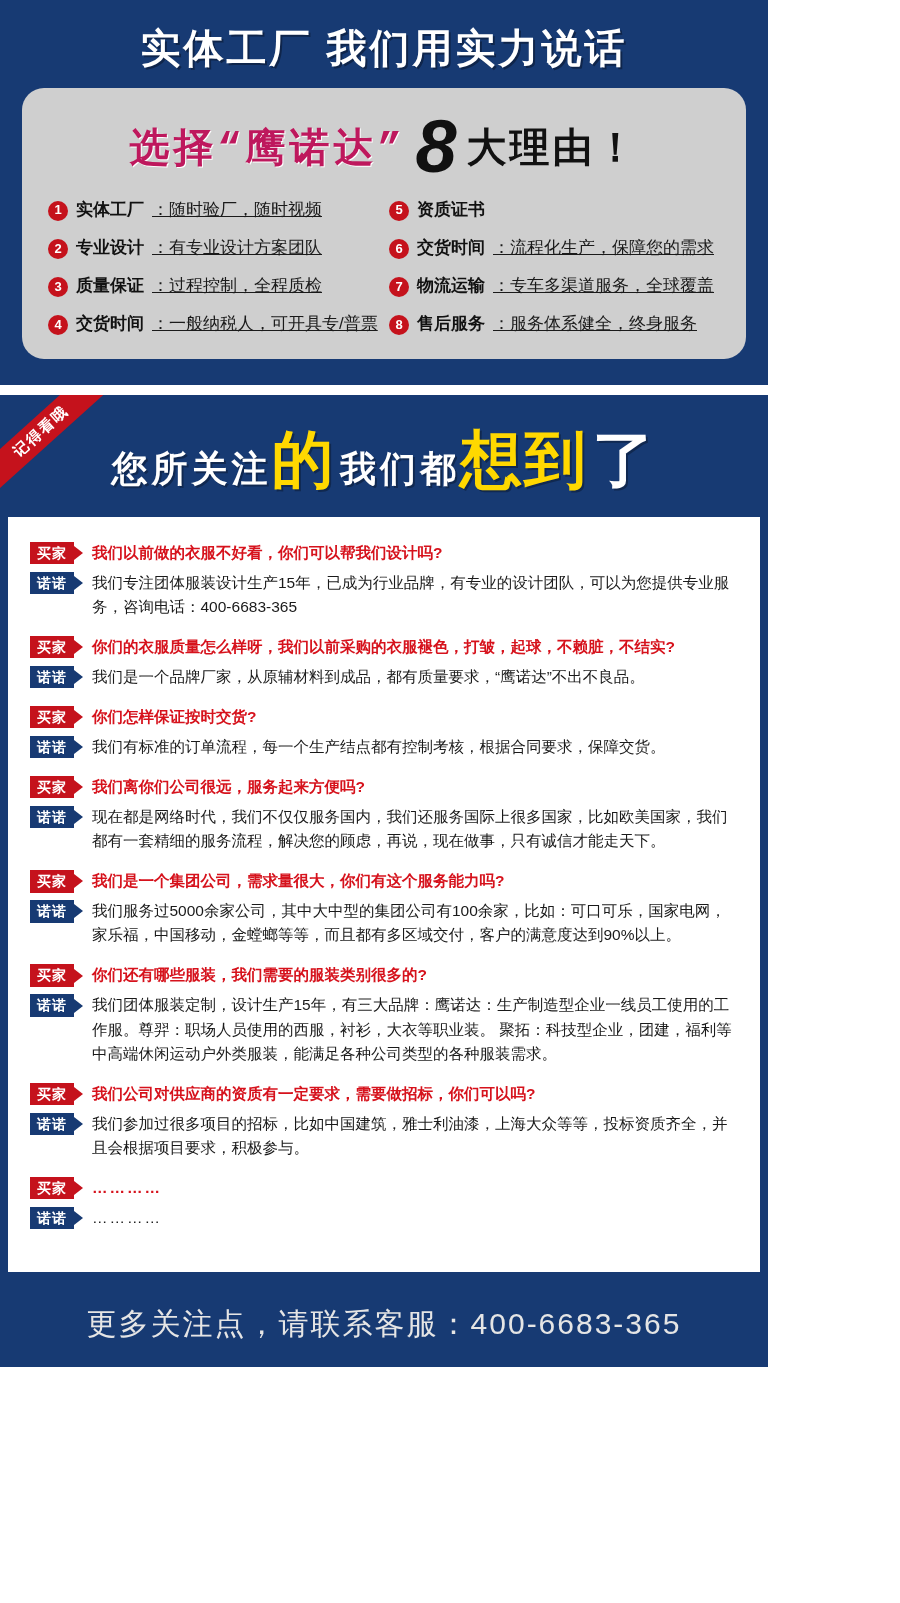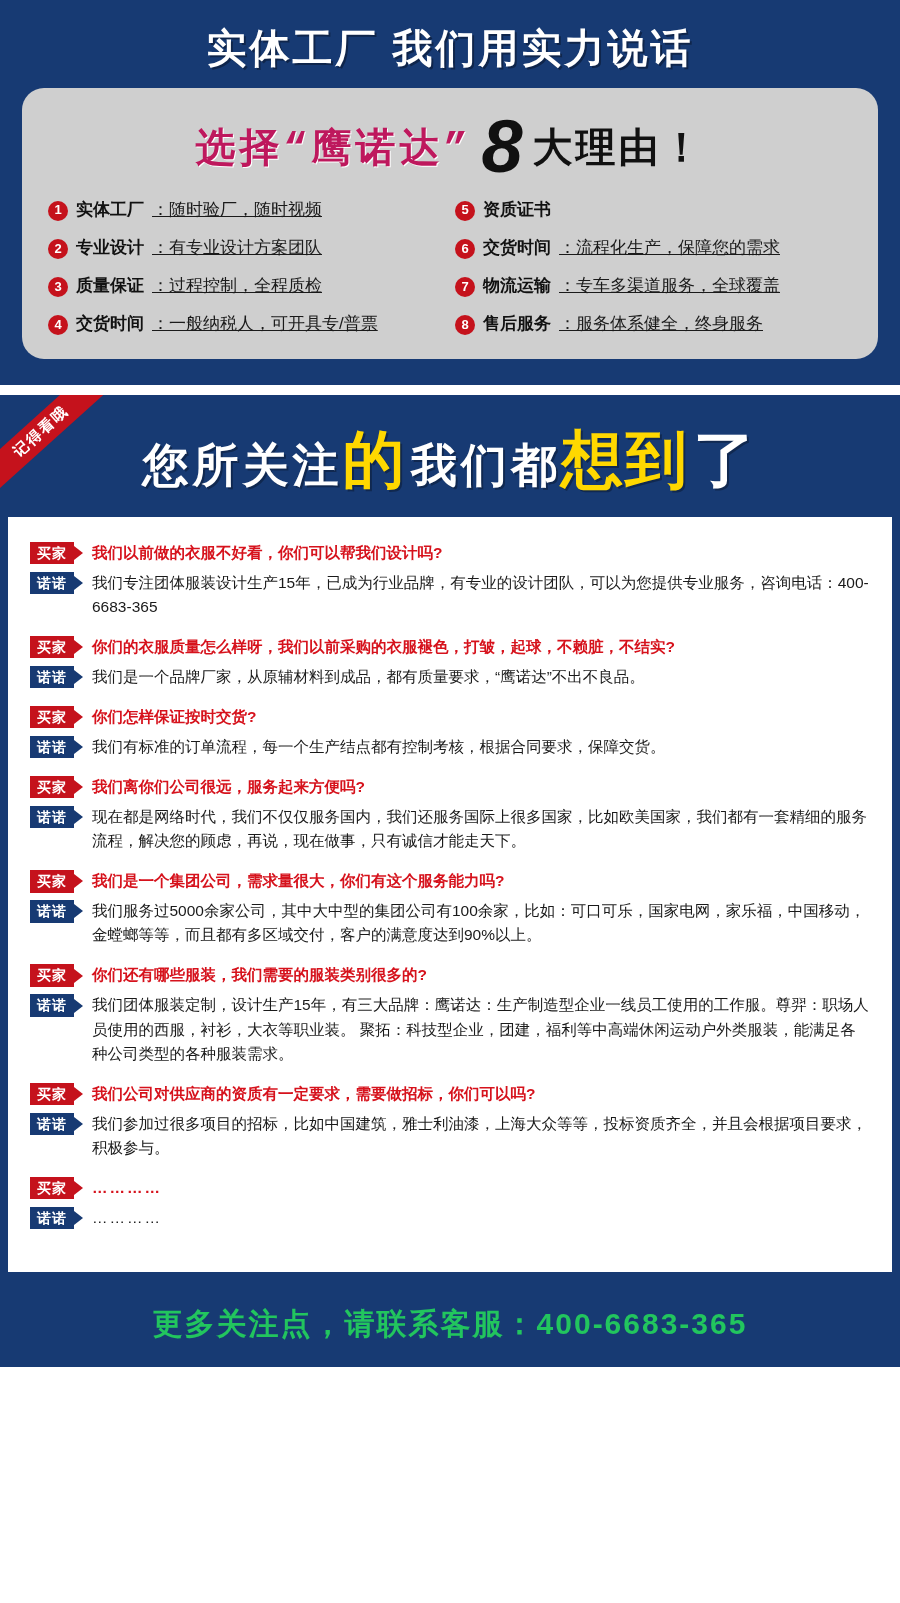--- a/index.html
+++ b/index.html
@@ -1,21 +1,21 @@
 <!DOCTYPE html>
 <html><head>
 <meta charset="utf-8">
 <style>
   * { box-sizing: border-box; margin: 0; padding: 0; }
   body {
     width: 900px;
     font-family: "Liberation Sans", "DejaVu Sans", sans-serif;
     background: #ffffff;
   }
-  .page { width: 900px; position: relative; }
+  .page { width: 768px; position: relative; }
 
   
   .sec1 {
     background: #173a73;
     padding: 18px 22px 26px 22px;
   }
   .sec1-title {
     text-align: center;
     color: #ffffff;
     font-size: 40px;
@@ -110,21 +110,21 @@
     transform: rotate(-42deg);
     z-index: 5;
   }
   .sec2-title {
     text-align: center;
     padding: 34px 0 26px 0;
     line-height: 1;
     white-space: nowrap;
   }
   .t-white {
-    color: #ffffff; font-weight: bold; font-size: 46px; letter-spacing: 4px;
+    color: #ffffff; font-weight: bold; font-size: 36px; letter-spacing: 4px;
     text-shadow: 2px 2px 0 rgba(0,0,0,0.3);
   }
   .t-yellow {
     color: #ffd800; font-weight: bold; font-size: 62px; letter-spacing: 2px;
     text-shadow: 2px 2px 0 rgba(0,0,0,0.3);
   }
   .t-white-big {
     color: #ffffff; font-weight: bold; font-size: 62px; letter-spacing: 2px;
     text-shadow: 2px 2px 0 rgba(0,0,0,0.3);
   }
@@ -169,23 +169,23 @@
   .qa-text.a { color: #1a1a1a; }
   .dots { letter-spacing: 2px; }
 
   
   .footer {
     background: #173a73;
     text-align: center;
     padding: 18px 0 22px 0;
   }
   .footer-text {
-    color: #22c55e;
+    color: #e5e5e5;
     font-size: 30px;
-    font-weight: bold;
+    font-weight: normal;
     letter-spacing: 2px;
     text-align: right;
   }
 </style>
 </head>
 <body>
 
 <div class="page">
 
   <section class="sec1">

